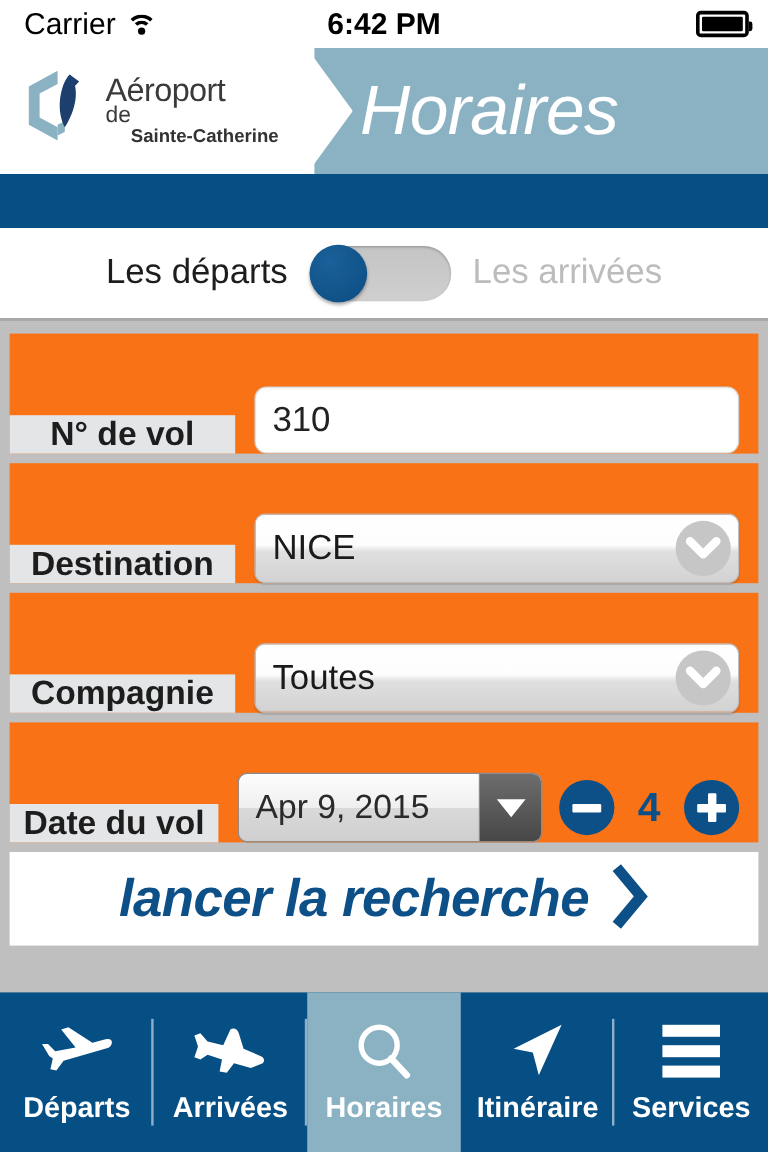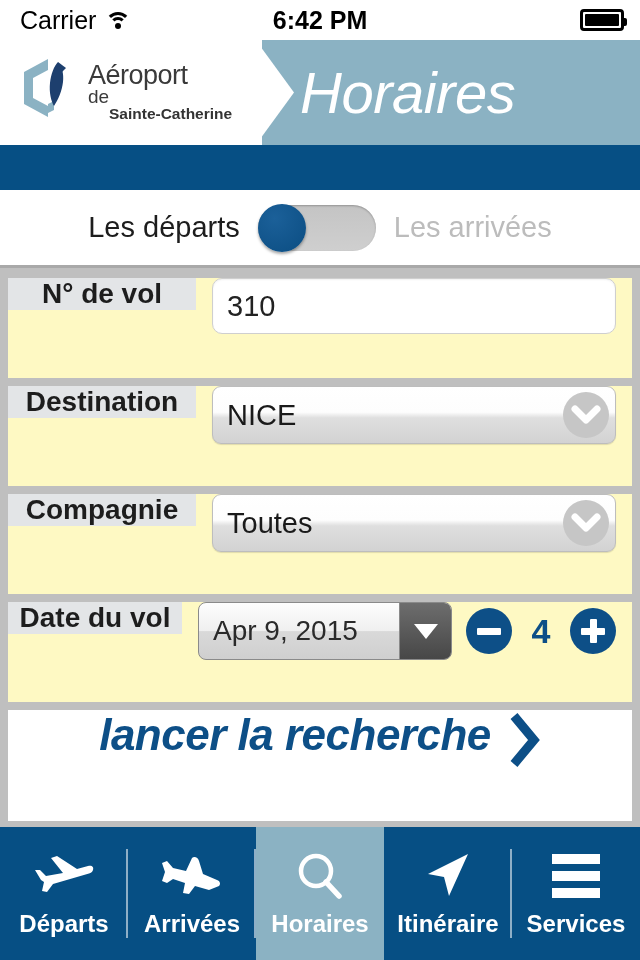--- a/index.html
+++ b/index.html
@@ -85,21 +85,21 @@
   }
   .toggle-knob {
     position: absolute; left: 0; top: -1px; width: 48px; height: 48px; border-radius: 50%;
     background: radial-gradient(circle at 35% 30%, #1b6099, #0b4d82);
     box-shadow: 0 2px 3px rgba(0,0,0,.35);
   }
 
   
   .form-area { padding: 10px 8px 0 8px; background: #bfbfbf; }
   .form-row {
-    display: flex; align-items: flex-start; height: 100px; background: #fef9c3;
+    display: flex; align-items: flex-end; height: 100px; background: #f97316;
     margin-bottom: 8px;
   }
   .row-label {
     width: 188px; background: #e3e5e7; display: flex; align-items: center;
     justify-content: center; font-size: 28px; font-weight: bold; color: #1d1d1d;
     text-align: center; padding: 0 6px;
   }
   .row-field { flex: 1; display: flex; align-items: center; padding: 0 16px; gap: 14px; }
 
   .text-input {
@@ -143,21 +143,21 @@
   .round-btn {
     width: 46px; height: 46px; border-radius: 50%; background: #0d4f87;
     display: flex; align-items: center; justify-content: center; flex: 0 0 auto;
   }
   .round-btn .bar-h { width: 24px; height: 7px; background: #fff; border-radius: 1px; }
   .round-btn .bar-v { width: 7px; height: 24px; background: #fff; border-radius: 1px; position: absolute; }
   .plus-wrap { position: relative; display: flex; align-items: center; justify-content: center; }
   .day-count { font-size: 34px; font-weight: bold; color: #0d4f87; min-width: 30px; text-align: center; }
 
   .search-btn {
-    height: 111px; background: #fff; display: flex; 
+    height: 78px; background: #fff; display: flex; align-items: center;
     justify-content: center; gap: 16px; margin-bottom: 8px;
   }
   .search-btn-label {
     font-size: 44px; font-style: italic; font-weight: bold; color: #0d4f87;
     letter-spacing: -0.5px;
   }
 
   
   .tabbar {
     position: absolute; left: 0; bottom: 0; width: 640px; height: 133px;

